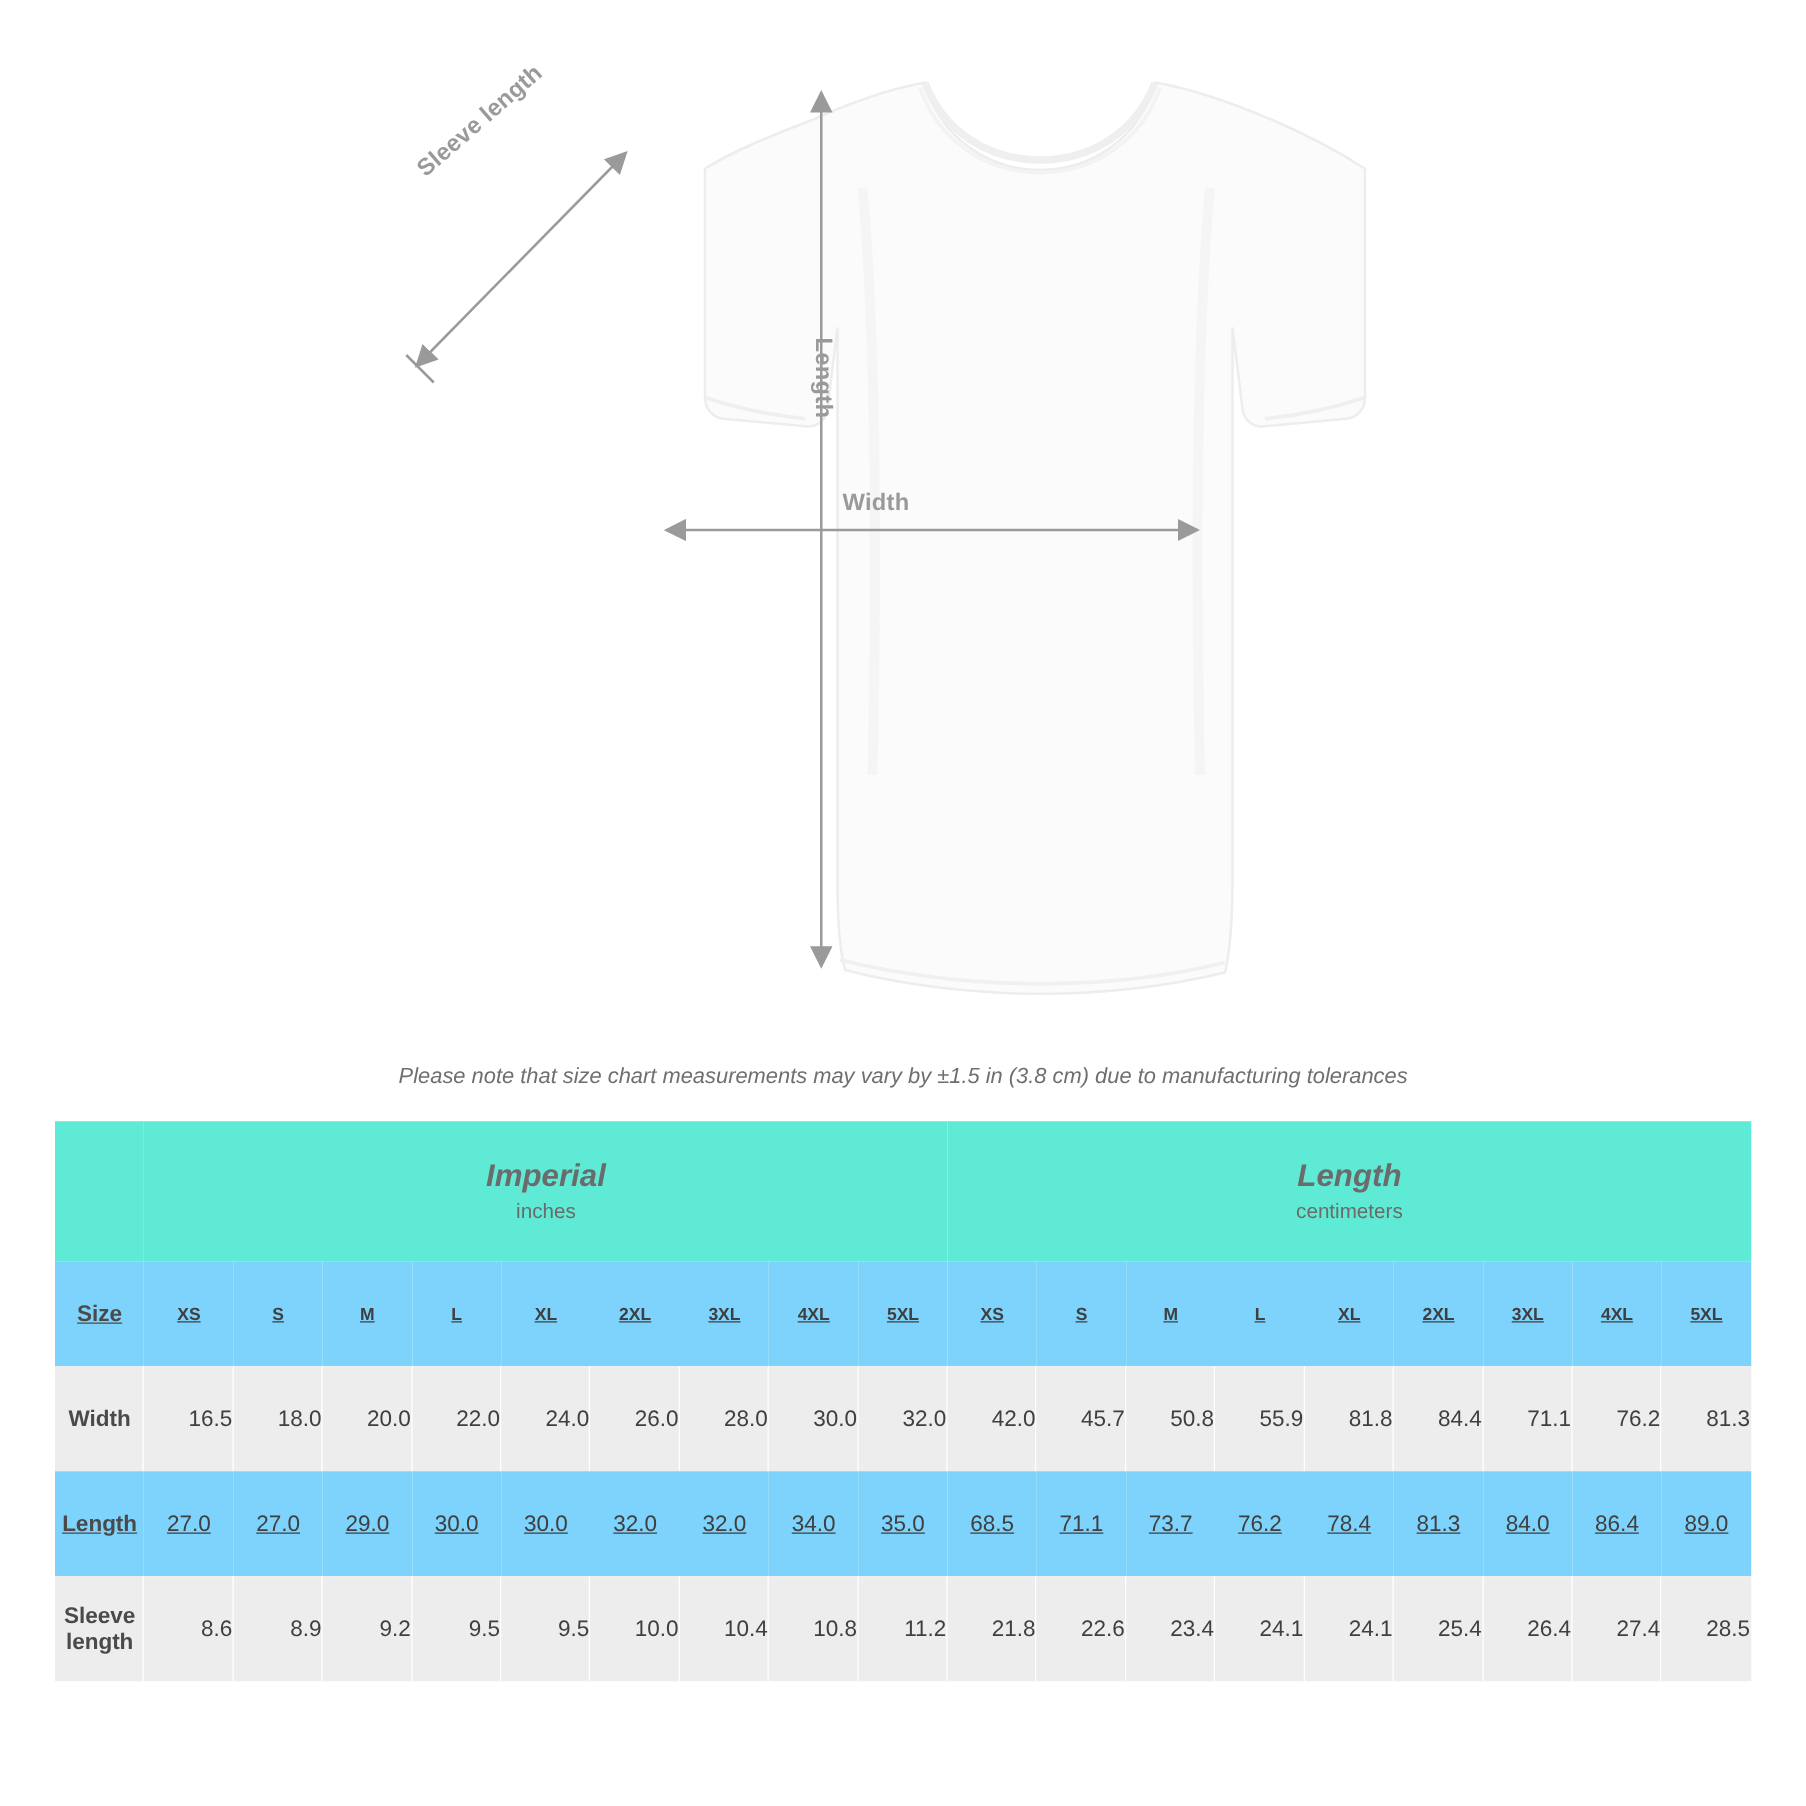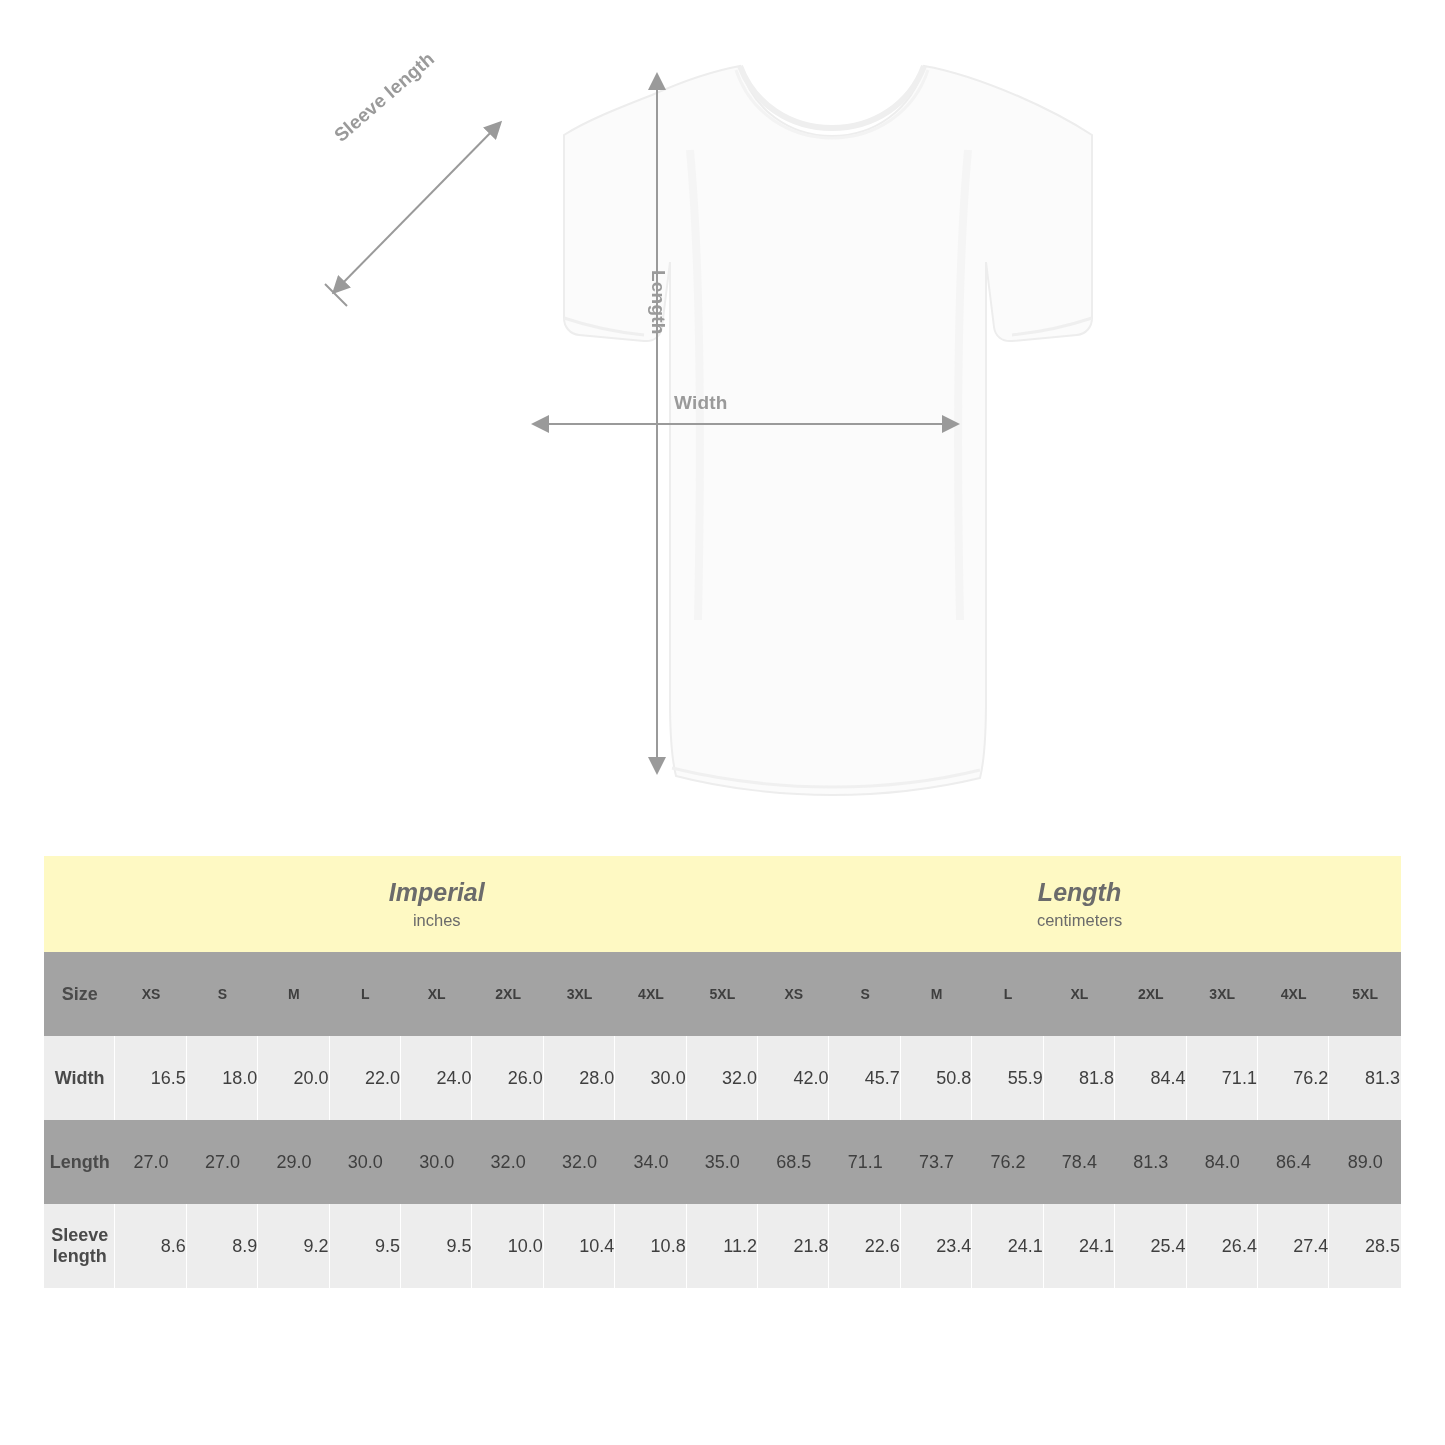--- a/index.html
+++ b/index.html
@@ -86,22 +86,22 @@
     table-layout: fixed;
   }
   table.size-table th,
   table.size-table td {
     border: 0;
     text-align: center;
     vertical-align: middle;
   }
 
   .unit-header td {
-    background: #fef9c3;
-    height: 96px;
+    background: #5eead4;
+    height: 112px;
     padding: 0;
   }
   .unit-name {
     font-size: 25px;
     font-style: italic;
     font-weight: bold;
     color: #6b6b6b;
     line-height: 1.15;
   }
   .unit-sub {
@@ -120,21 +120,21 @@
     font-size: 14px;
     font-weight: bold;
     color: #3f3f3f;
   }
 
   tr.r-size td { height: 82px; background: #ffffff; }
   tr.r-width td { height: 82px; background: #ededed; }
   tr.r-length td { height: 82px; background: #ffffff; }
   tr.r-sleeve td { height: 82px; background: #ededed; }
 
-  tr.r-size td, tr.r-length td { background: #a3a3a3; }
+  tr.r-size td, tr.r-length td { background: #7dd3fc; text-decoration: underline; }
 
   td.val {
     font-size: 18px;
     color: #3f3f3f;
   }
 
   
   tr.r-width td + td,
   tr.r-sleeve td + td {
     box-shadow: -1px 0 0 #ffffff;
@@ -202,20 +202,21 @@
 
       <line x1="325" y1="284" x2="347" y2="306" stroke="#9a9a9a" stroke-width="2"></line>
     </svg>
 
     <div class="dim-label sleeve">Sleeve length</div>
     <div class="dim-label length">Length</div>
     <div class="dim-label width">Width</div>
   </div>
 
   <div class="title-block">
+    <p class="chart-note">Please note that size chart measurements may vary by ±1.5 in (3.8 cm) due to manufacturing tolerances</p>
   </div>
 
   <div class="table-wrap">
     <table class="size-table">
       <tbody id="table-body">
           <tr class="unit-header">
             <td></td>
             <td colspan="9">
               <div class="unit-name">Imperial</div>
               <div class="unit-sub">inches</div>

